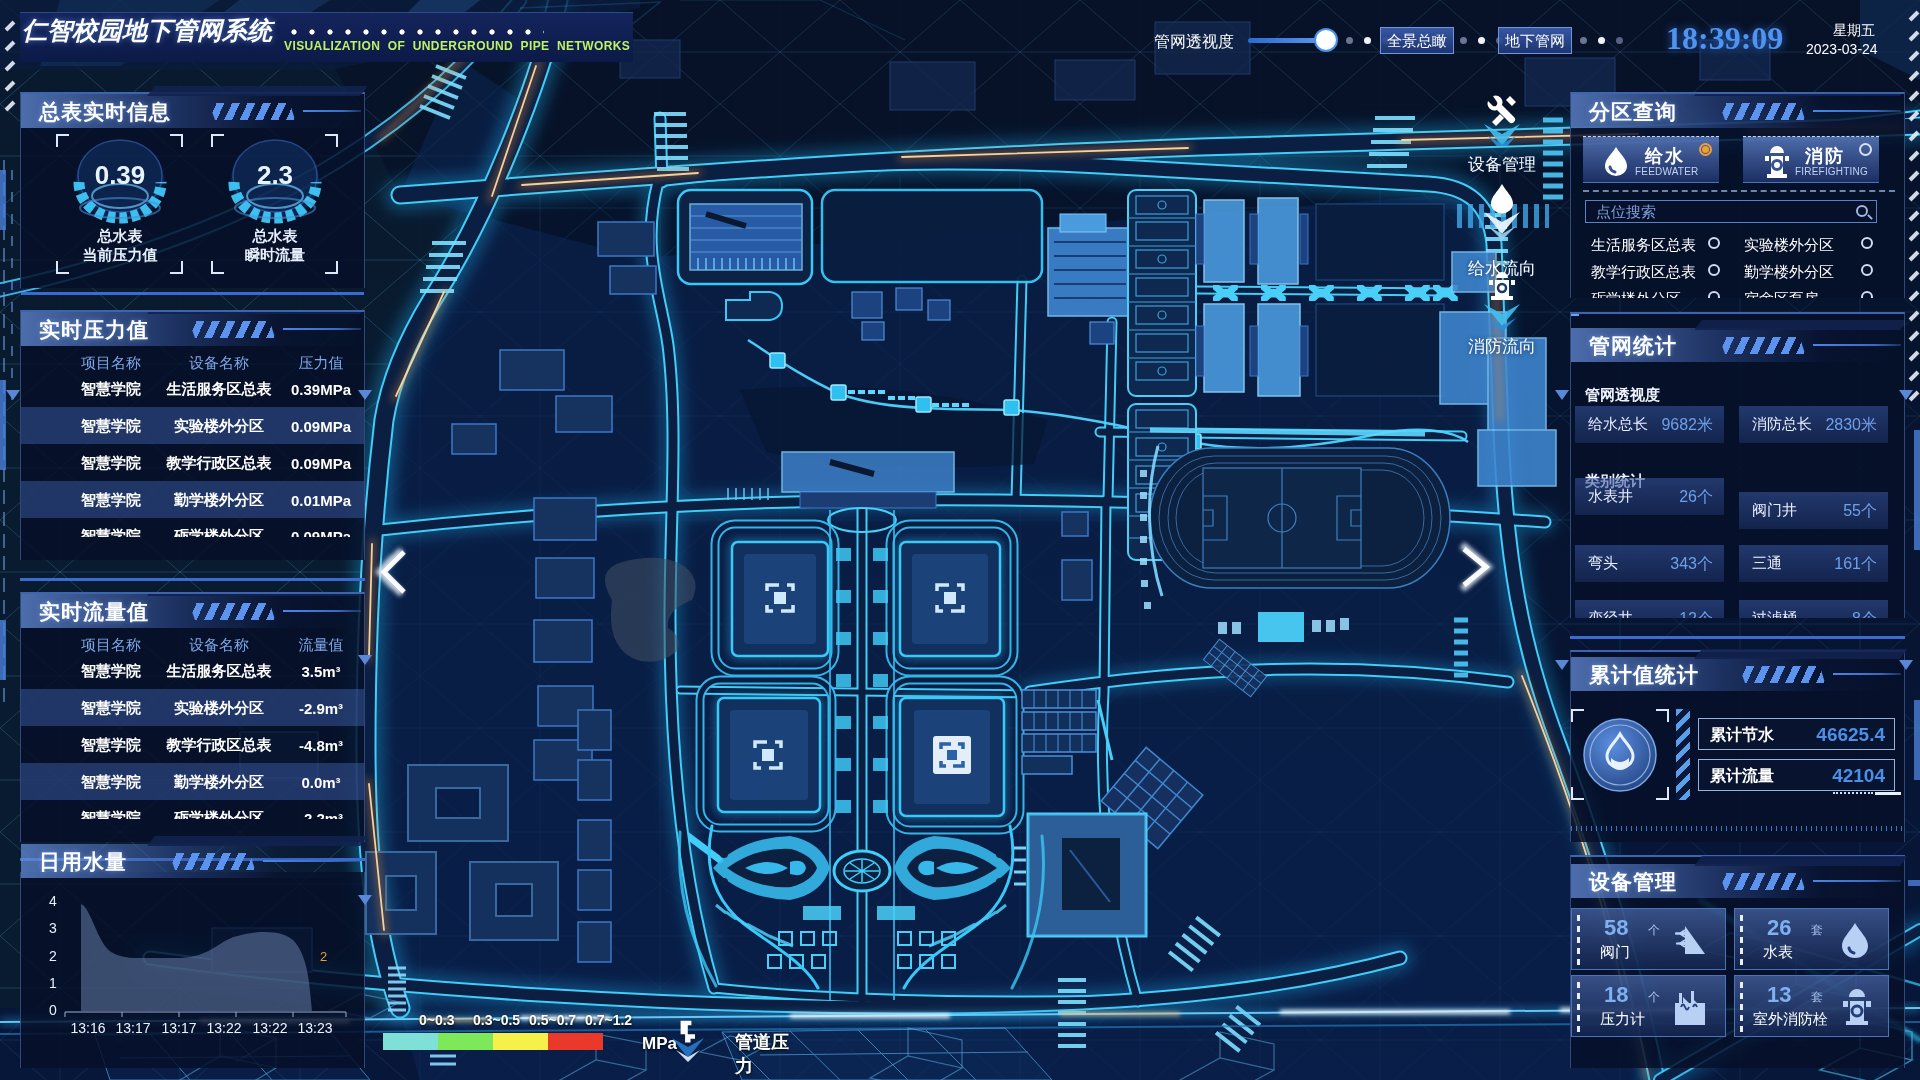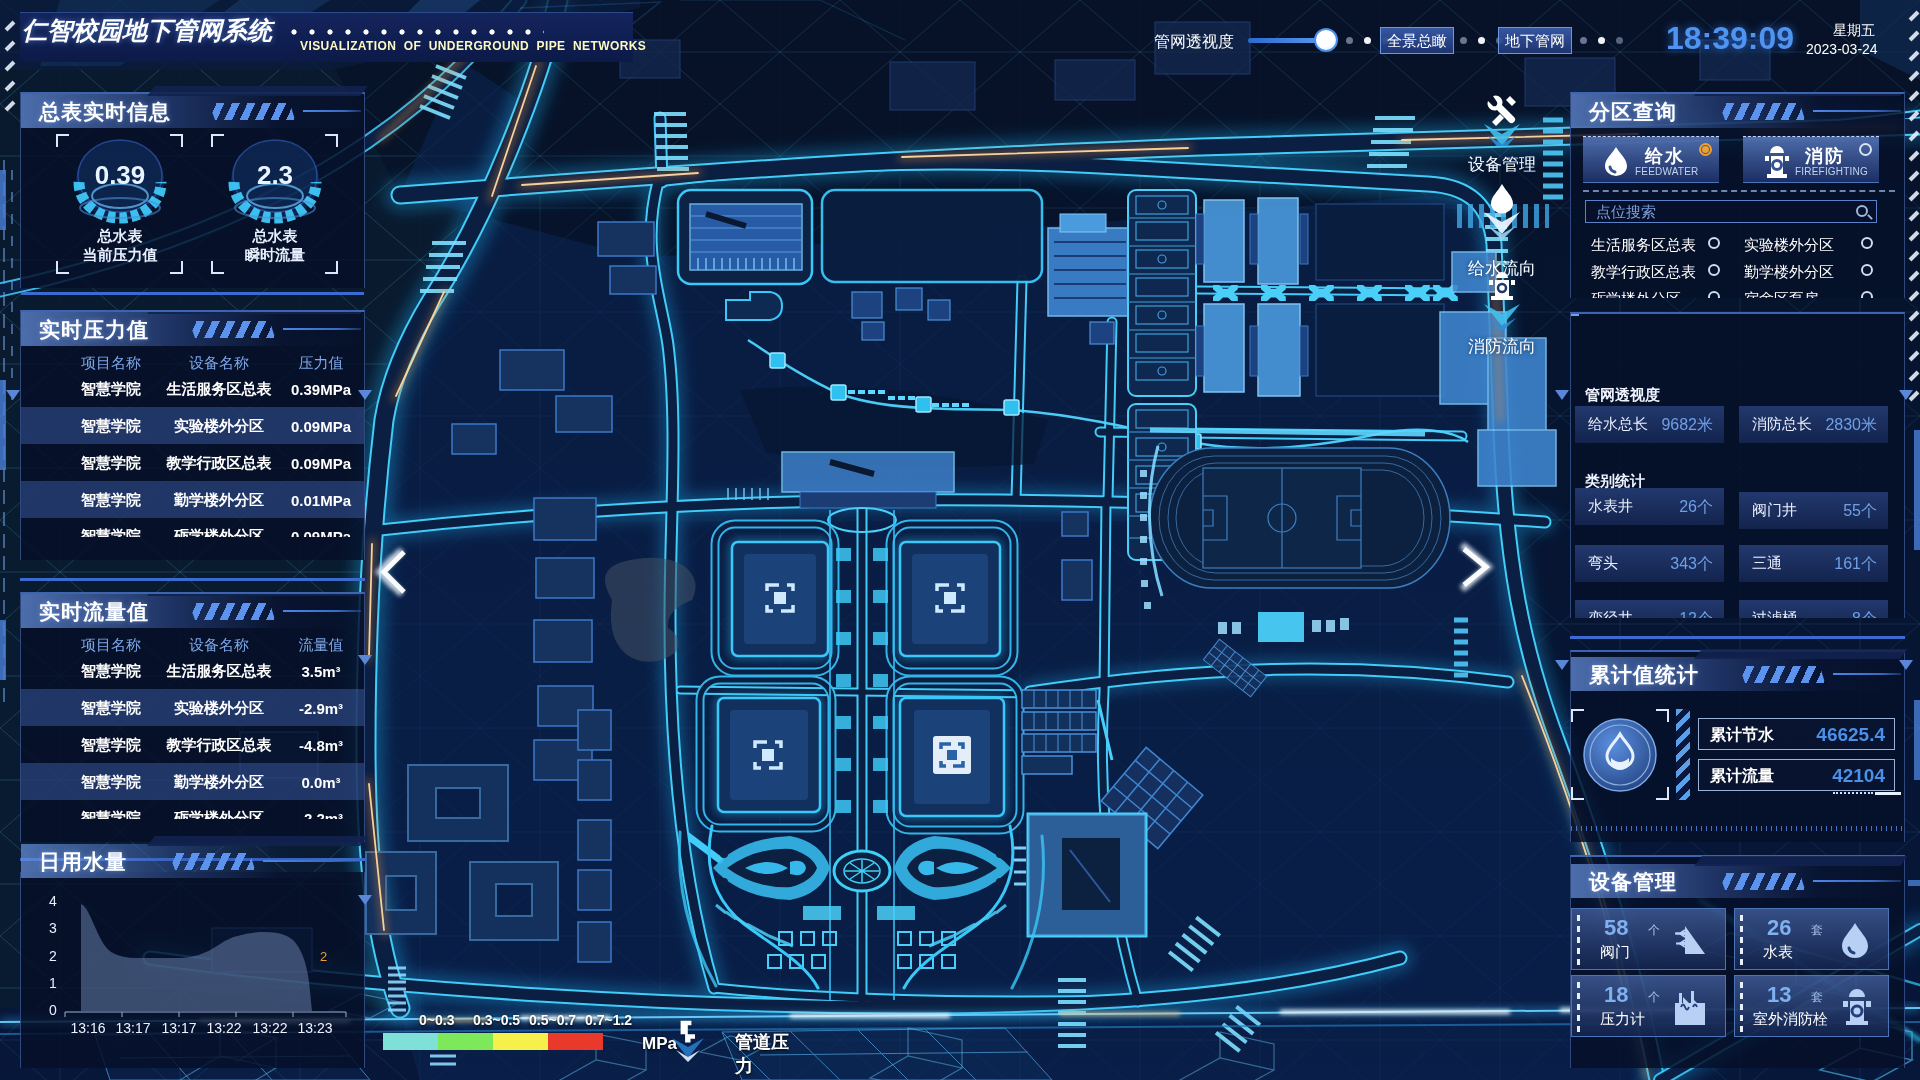--- a/index.html
+++ b/index.html
@@ -7,37 +7,37 @@
 *{box-sizing:border-box;}
 .abs{position:absolute;}
 #stage{position:relative;width:1920px;height:1080px;overflow:hidden;}
 svg.map{position:absolute;left:0;top:0;}
 
 
 .titlebox{position:absolute;left:20px;top:12px;width:613px;height:50px;
 background:linear-gradient(180deg,#14245c,#0c1a48);border-top:1px solid #2a4a8a;}
 .title-cn{position:absolute;left:22px;top:14px;font-size:25px;font-weight:bold;color:#fff;
 letter-spacing:0px;font-style:italic;text-shadow:0 0 6px rgba(120,170,255,.6);}
-.title-en{position:absolute;left:300px;top:39px;font-size:12px;font-weight:bold;color:#fef9c3;letter-spacing:0.4px;}
+.title-en{position:absolute;left:284px;top:39px;font-size:12px;font-weight:bold;color:#bef264;letter-spacing:0.4px;}
 .title-dots{position:absolute;left:290px;top:28px;width:254px;height:8px;
 background:radial-gradient(circle 3px at 4px 4px,#fff 2.2px,transparent 3px);
 background-size:18px 8px;background-repeat:repeat-x;}
 .tctl{position:absolute;top:0;height:62px;color:#fff;}
 .lbl-slider{left:1154px;top:32px;font-size:16px;}
 .slider-track{left:1248px;top:38px;width:80px;height:5px;border-radius:3px;
 background:linear-gradient(90deg,#2b6ad0,#5b9af0);}
 .slider-knob{left:1314px;top:28px;width:24px;height:24px;border-radius:50%;
 background:radial-gradient(circle at 40% 35%,#ffffff 55%,#cfe0ff);border:2px solid #4a8fe8;}
 .dots3{top:37px;width:44px;height:8px;}
 .dots3 i{position:absolute;top:0;width:7px;height:7px;border-radius:50%;background:#b9c8e8;opacity:.55;}
 .dots3 i:nth-child(2){left:18px;opacity:.95;background:#fff;}
 .dots3 i:nth-child(3){left:36px;opacity:.45;}
 .tbtn{top:27px;width:74px;height:27px;background:linear-gradient(180deg,rgba(60,95,175,.9),rgba(32,56,120,.9));
 border:1px solid #6b96e0;color:#fff;font-size:15px;line-height:25px;text-align:center;}
-.clock{left:1666px;top:20px;font-size:32px;font-weight:bold;color:#4f94f0;letter-spacing:0px;text-shadow:0 0 8px rgba(60,130,240,.7);}
+.clock{left:1666px;top:20px;font-size:32px;font-weight:bold;color:#4f94f0;letter-spacing:0px;text-shadow:0 0 8px rgba(60,130,240,.7);font-family:Liberation Serif, serif;}
 .date1{left:1833px;top:22px;font-size:14px;}
 .date2{left:1806px;top:41px;font-size:14px;}
 
 
 .panel{position:absolute;left:20px;width:345px;background:rgba(6,15,40,.84);border-top:2px solid rgba(80,130,220,.75);
 border-left:1px solid rgba(90,130,210,.5);border-right:1px solid rgba(90,130,210,.5);}
 .panelR{left:1570px;width:335px;}
 .pline-top{position:absolute;left:0;right:0;top:-7px;height:4px;background:#4a7fd8;}
 .pline-top:before{content:"";position:absolute;left:0;top:-2px;width:8px;height:8px;background:#6ea0f0;}
 .pline-bot{position:absolute;left:0;right:0;bottom:-7px;height:3px;background:#3b6ad0;}
@@ -851,31 +851,36 @@
   <div class="qrow" style="left:20px;top:142px">生活服务区总表<span class="qcirc" style="left:117px"></span></div>
   <div class="qrow" style="left:173px;top:142px">实验楼外分区<span class="qcirc" style="left:117px"></span></div>
   <div class="qrow" style="left:20px;top:169px">教学行政区总表<span class="qcirc" style="left:117px"></span></div>
   <div class="qrow" style="left:173px;top:169px">勤学楼外分区<span class="qcirc" style="left:117px"></span></div>
   <div class="qrow" style="left:20px;top:196px">砺学楼外分区<span class="qcirc" style="left:117px"></span></div>
   <div class="qrow" style="left:173px;top:196px">宿舍区泵房<span class="qcirc" style="left:117px"></span></div>
 </div>
 
 <div class="panel panelR" style="top:312px;height:306px;overflow:hidden;">
   <div class="pline-top" style="top:-4px"></div>
+  <div class="phead" style="top:14px">
+        <span class="ptitle">管网统计</span>
+    <span class="pslash" style="left:148px"></span>
+        <span class="phline" style="left:242px;width:88px"></span>
+      </div>
   <div class="subtt" style="top:72px">管网透视度</div>
   <div class="statbox" style="left:4px;top:92px">
         <span class="sl">给水总长</span>
         <span class="sv">9682米</span>
       </div>
   <div class="statbox" style="left:168px;top:92px">
         <span class="sl">消防总长</span>
         <span class="sv">2830米</span>
       </div>
   <div class="subtt" style="top:158px">类别统计</div>
-  <div class="statbox" style="left:4px;top:174px">
+  <div class="statbox" style="left:4px;top:164px">
         <span class="sl">水表井</span>
         <span class="sv">26个</span>
       </div>
   <div class="statbox" style="left:168px;top:178px">
         <span class="sl">阀门井</span>
         <span class="sv">55个</span>
       </div>
   <div class="statbox" style="left:4px;top:231px">
         <span class="sl">弯头</span>
         <span class="sv">343个</span>

